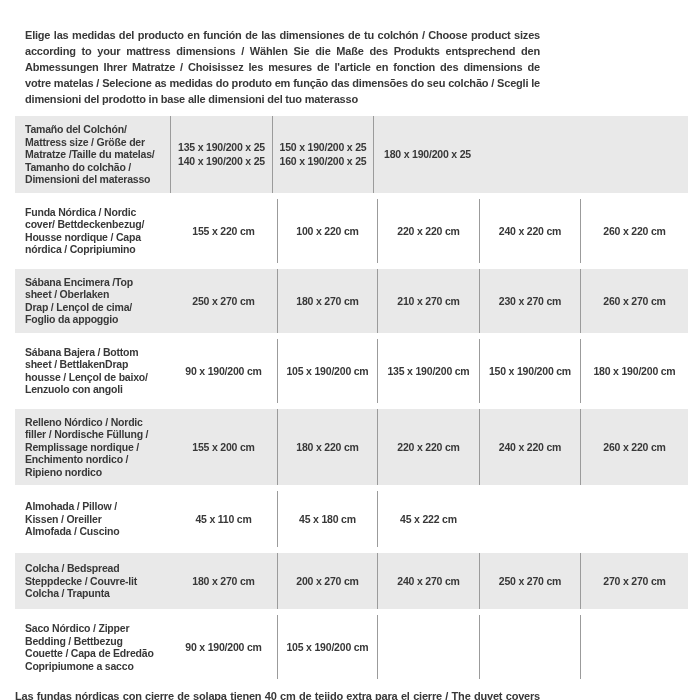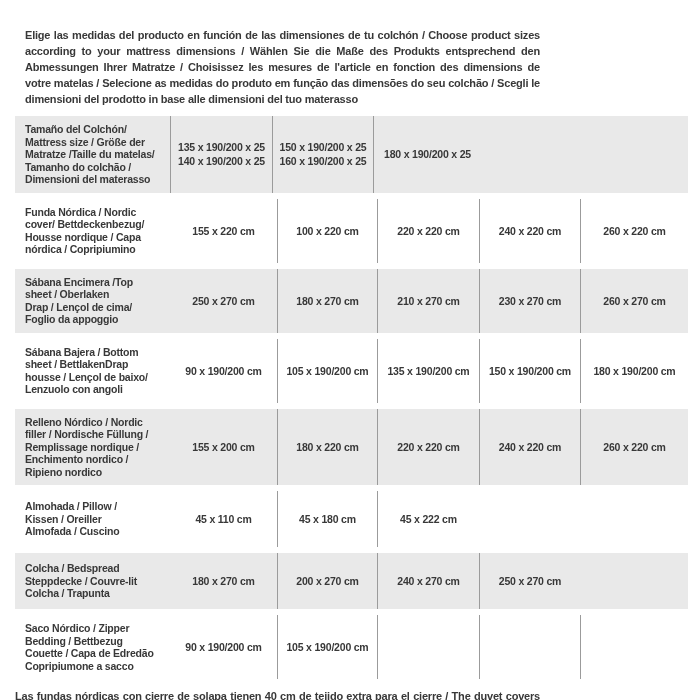--- a/index.html
+++ b/index.html
@@ -141,20 +141,21 @@
   </div>
 
   <div class="trow">
     <div class="cell label">Colcha / Bedspread
 Steppdecke / Couvre-lit
 Colcha / Trapunta</div>
     <div class="cell val c0">180 x 270 cm</div>
     <div class="cell val c1">200 x 270 cm</div>
     <div class="cell val c2">240 x 270 cm</div>
     <div class="cell val c3">250 x 270 cm</div>
+    <div class="cell val c4">270 x 270 cm</div>
   </div>
 
   <div class="trow">
     <div class="cell label">Saco Nórdico / Zipper
 Bedding / Bettbezug
 Couette  / Capa de Edredão
 Copripiumone a sacco</div>
     <div class="cell val c0">90 x 190/200 cm</div>
     <div class="cell val c1">105 x 190/200 cm</div>
     <div class="cell val c2"></div>

